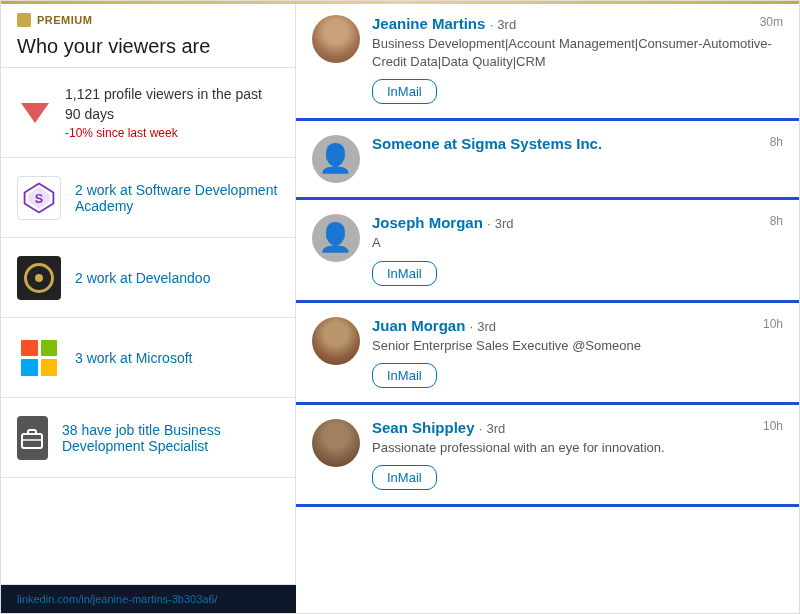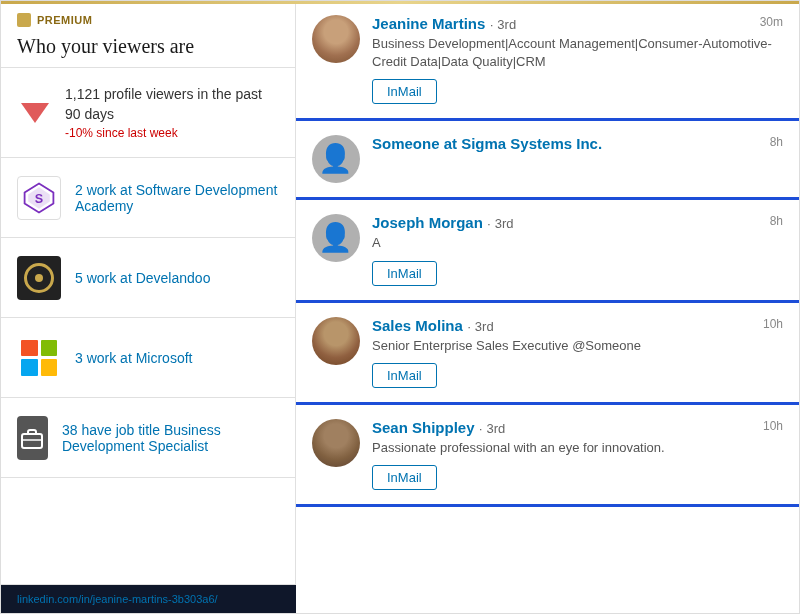--- a/index.html
+++ b/index.html
@@ -53,21 +53,20 @@
       font-size: 11px;
       font-weight: 700;
       color: #8a6914;
       letter-spacing: 0.5px;
     }
     .panel-title {
       font-size: 20px;
       font-weight: 400;
       color: #1a1a1a;
       line-height: 1.3;
-      font-family: Liberation Serif, serif;
     }
 
     
     .stat-item {
       display: flex;
       align-items: center;
       padding: 16px 16px;
       border-bottom: 1px solid #e0e0e0;
       gap: 12px;
       min-height: 90px;
@@ -261,21 +260,21 @@
       font-size: 13px;
       color: #555;
       line-height: 1.4;
       margin-bottom: 8px;
     }
     .inmail-btn {
       border: 1px solid #0073b1;
       color: #0073b1;
       background: #fff;
       padding: 4px 14px;
-      border-radius: 3px;
+      border-radius: 10px;
       font-size: 13px;
       cursor: pointer;
       font-weight: 500;
     }
     .viewer-time {
       font-size: 12px;
       color: #888;
       position: absolute;
       top: 14px;
       right: 16px;
@@ -329,21 +328,21 @@
       </div>
       <span class="company-name">2 work at Software Development Academy</span>
     </div>
 
     <div class="company-item">
       <div class="company-logo dev-logo">
         <div class="dev-circle">
           <div class="dev-inner"></div>
         </div>
       </div>
-      <span class="company-name">5 work at Develandoo</span>
+      <span class="company-name">2 work at Develandoo</span>
     </div>
 
     <div class="company-item">
       <div class="company-logo">
         <div class="ms-logo">
           <div class="ms-sq" style="background:#f35325;"></div>
           <div class="ms-sq" style="background:#81bc06;"></div>
           <div class="ms-sq" style="background:#05a6f0;"></div>
           <div class="ms-sq" style="background:#ffba08;"></div>
         </div>
@@ -406,21 +405,21 @@
         <div class="viewer-desc">A</div>
         <button class="inmail-btn">InMail</button>
       </div>
       <span class="viewer-time">8h</span>
     </div>
 
     <div class="viewer-item">
       <div class="viewer-avatar avatar-juan"></div>
       <div class="viewer-info">
         <div class="viewer-name-row">
-          <span class="viewer-name">Sales Molina</span>
+          <span class="viewer-name">Juan Morgan</span>
           <span class="viewer-degree">· 3rd</span>
         </div>
         <div class="viewer-desc">Senior Enterprise Sales Executive @Someone</div>
         <button class="inmail-btn">InMail</button>
       </div>
       <span class="viewer-time">10h</span>
     </div>
 
     <div class="viewer-item">
       <div class="viewer-avatar avatar-sean"></div>

